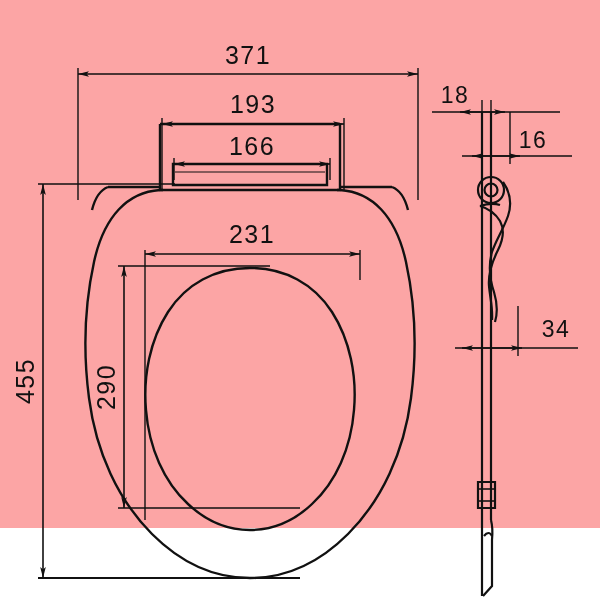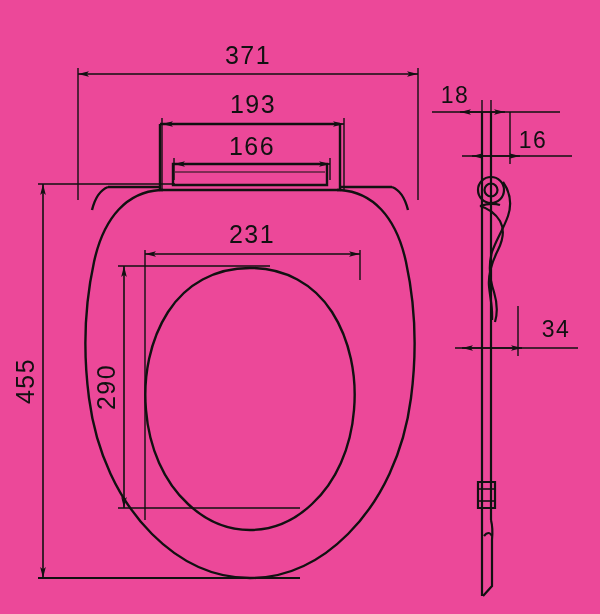--- a/index.html
+++ b/index.html
@@ -9,22 +9,22 @@
   }
   body {
     width: 600px;
     height: 614px;
     font-family: "Liberation Sans", sans-serif;
     overflow: hidden;
   }
   #drawing-root {
     position: relative;
     width: 600px;
-    height: 614px;
-    background: #ec4899;
+    height: 528px;
+    background: #fca5a5;
   }
   #drawing-svg {
     position: absolute;
     left: 0;
     top: 0;
     width: 600px;
     height: 614px;
     display: block;
   }
   .dim-text {

